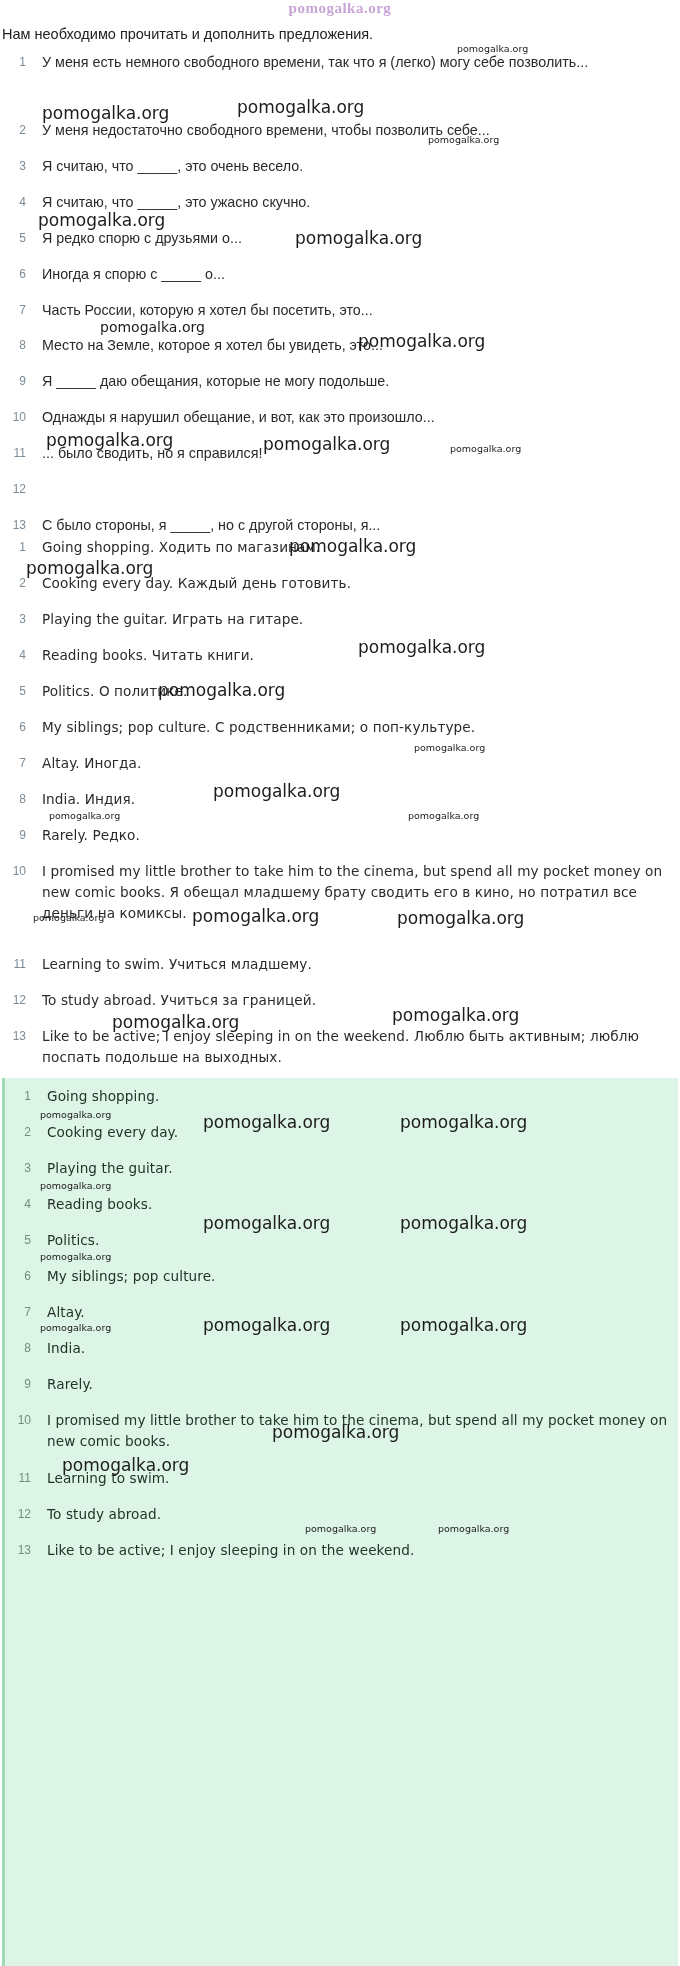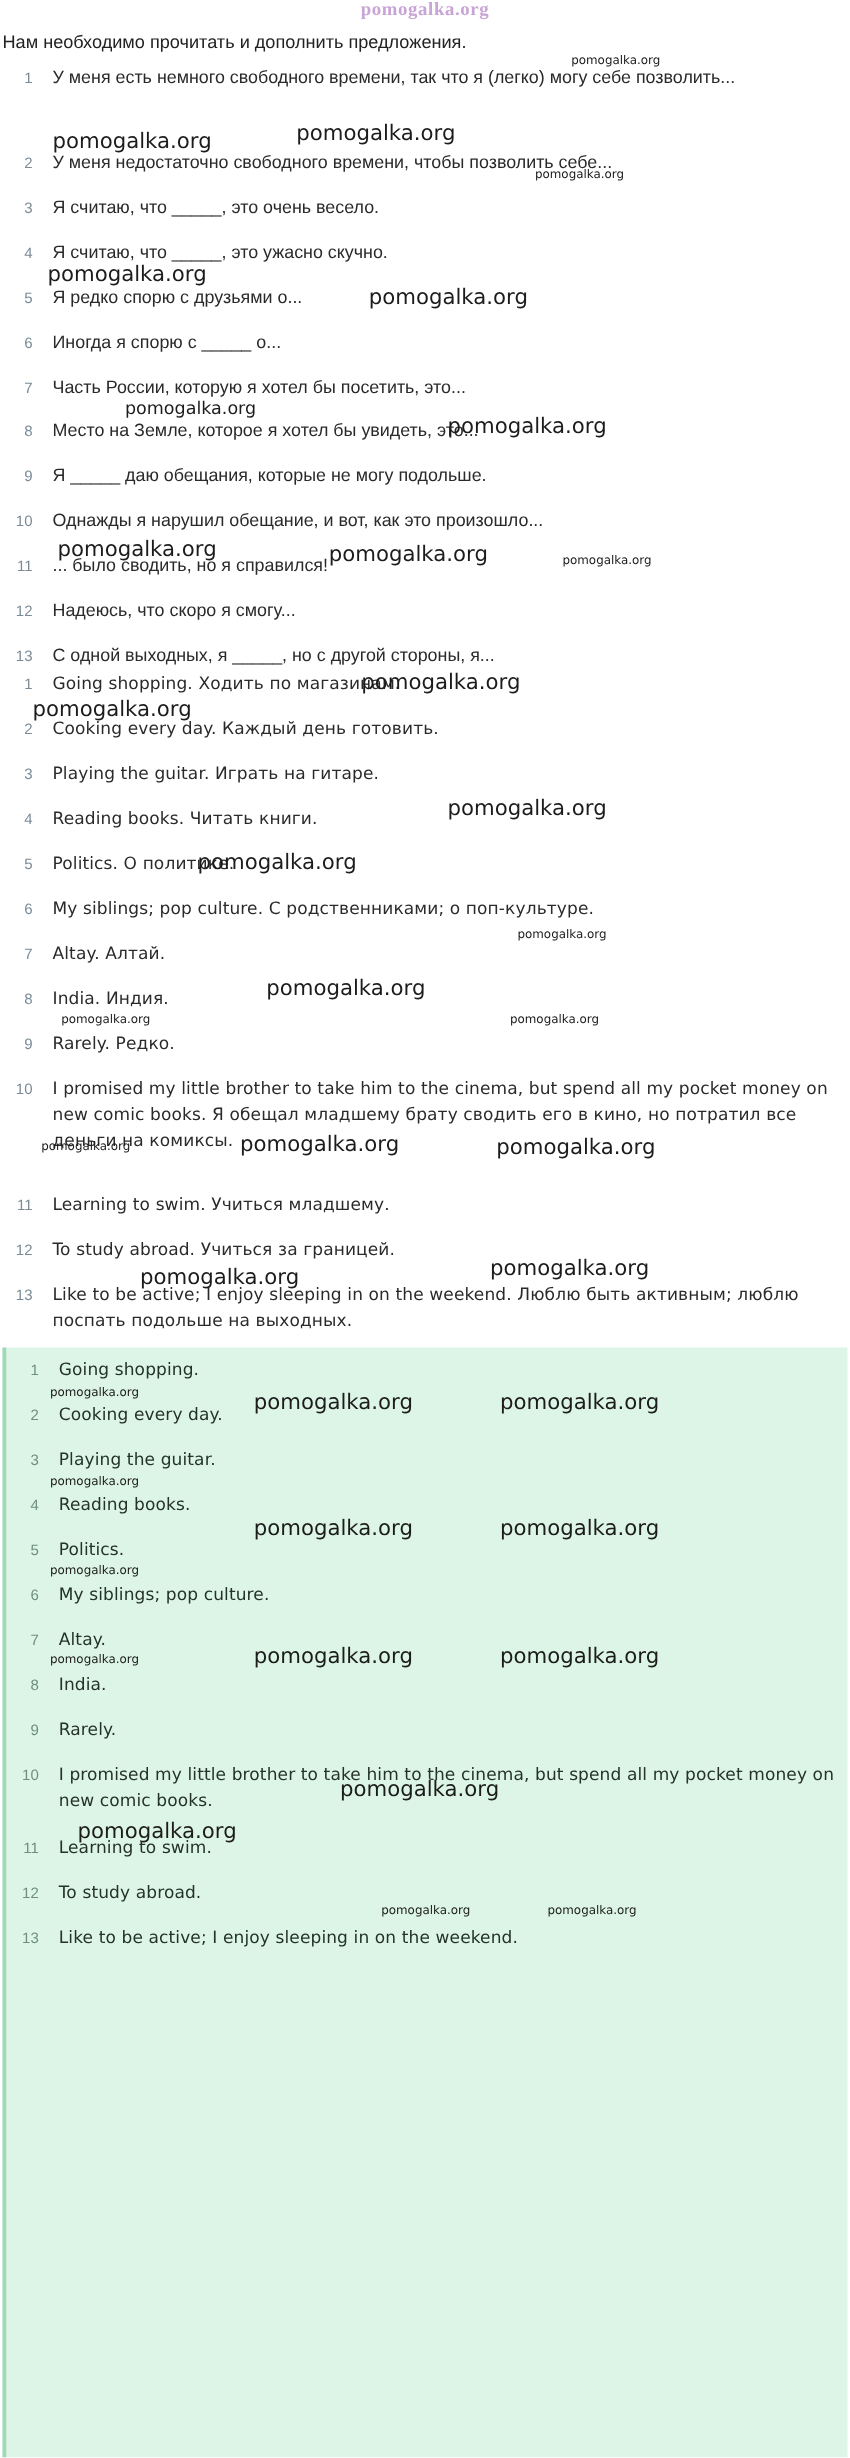--- a/index.html
+++ b/index.html
@@ -150,25 +150,24 @@
     <div class="item" style="height:36px;">
       <span class="num">10</span>
       <span class="txt">Однажды я нарушил обещание, и вот, как это произошло...</span>
     </div>
     <div class="item" style="height:36px;">
       <span class="num">11</span>
       <span class="txt">... было сводить, но я справился!</span>
     </div>
     <div class="item" style="height:36px;">
       <span class="num">12</span>
-      <span class="txt">Надеюсь, что скоро я смогу...</span>
     </div>
     <div class="item" style="height:36px;">
       <span class="num">13</span>
-      <span class="txt">С одной выходных, я _____, но с другой стороны, я...</span>
+      <span class="txt">С было стороны, я _____, но с другой стороны, я...</span>
     </div>
   </div>
 
   <div class="block" style="top:537px;">
     <div class="item" style="height:36px;">
       <span class="num">1</span>
       <span class="txt lat">Going shopping. Ходить по магазинам.</span>
     </div>
     <div class="item" style="height:36px;">
       <span class="num">2</span>
@@ -185,21 +184,21 @@
     <div class="item" style="height:36px;">
       <span class="num">5</span>
       <span class="txt lat">Politics. О политике.</span>
     </div>
     <div class="item" style="height:36px;">
       <span class="num">6</span>
       <span class="txt lat">My siblings; pop culture. С родственниками; о поп-культуре.</span>
     </div>
     <div class="item" style="height:36px;">
       <span class="num">7</span>
-      <span class="txt lat">Altay. Алтай.</span>
+      <span class="txt lat">Altay. Иногда.</span>
     </div>
     <div class="item" style="height:36px;">
       <span class="num">8</span>
       <span class="txt lat">India. Индия.</span>
     </div>
     <div class="item" style="height:36px;">
       <span class="num">9</span>
       <span class="txt lat">Rarely. Редко.</span>
     </div>
     <div class="item" style="height:93px;">

